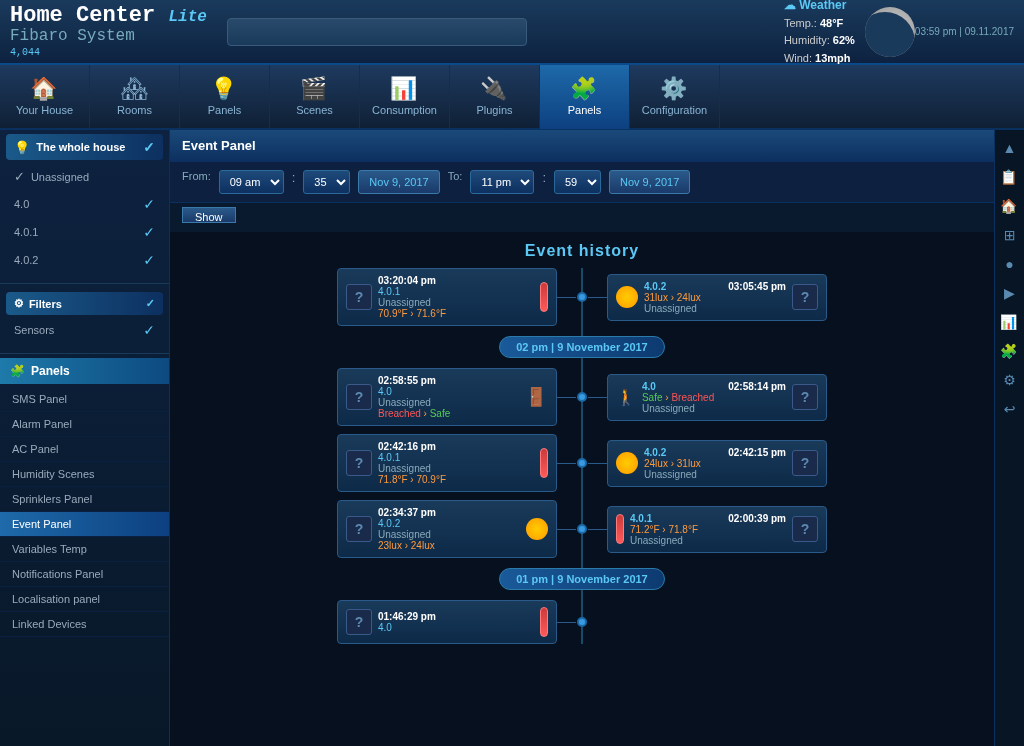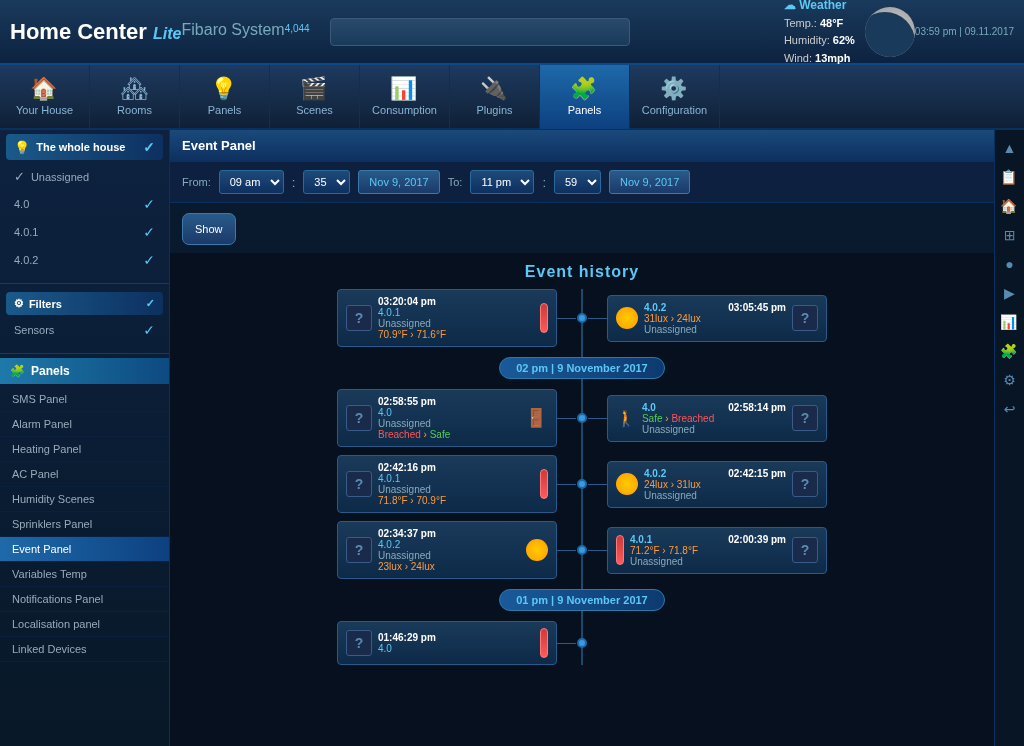--- a/index.html
+++ b/index.html
@@ -18,22 +18,23 @@
       background: linear-gradient(180deg, #1a3a5c 0%, #0d2240 100%);
       height: 65px;
       display: flex;
       align-items: center;
       padding: 0 10px;
       border-bottom: 2px solid #0a4a8a;
       position: relative;
     }
     .logo-area {
       display: flex;
-      flex-direction: row;
+      flex-direction: column;
       margin-right: 20px;
+      font-family: Liberation Mono, monospace;
     }
     .logo-title {
       font-size: 22px;
       font-weight: bold;
       color: #fff;
       line-height: 1;
     }
     .logo-title span {
       color: #5bc8f5;
       font-style: italic;
@@ -248,21 +249,20 @@
       padding: 8px 12px;
       font-size: 13px;
       font-weight: bold;
       color: #fff;
       border-bottom: 1px solid #0a3060;
     }
     .filter-bar {
       background: #0d2040;
       padding: 8px 12px;
       display: flex;
-      align-items: center;
       gap: 8px;
       border-bottom: 1px solid #0a3060;
     }
     .filter-label {
       color: #8ab;
       font-size: 11px;
     }
     .time-select {
       background: linear-gradient(180deg, #1e4a7a 0%, #0d3060 100%);
       border: 1px solid #2a6a9a;
@@ -282,25 +282,24 @@
       font-size: 11px;
       height: 24px;
       cursor: pointer;
     }
     .to-label { color: #8ab; font-size: 11px; }
     .show-btn {
       background: linear-gradient(180deg, #2a5a8a 0%, #1a3a6a 100%);
       border: 1px solid #3a7aaa;
       color: #fff;
       padding: 3px 12px;
-      border-radius: 7px;
-      font-size: 11px;
-      height: 32px;
+      border-radius: 0;
+      font-size: 11px;
+      height: 16px;
       cursor: pointer;
-      margin-top: 6px;
       display: inline-block;
     }
 
     
     .event-area {
       flex: 1;
       background: #06101e;
       overflow-y: auto;
       padding: 10px;
       position: relative;
@@ -591,21 +590,20 @@
       </div>
     </div>
     <div class="sidebar-divider"></div>
     <div class="sidebar-panels-header">
       <span style="margin-right:6px;">🧩</span>
       <span>Panels</span>
     </div>
     <div>
       <div class="panel-item">SMS Panel</div>
       <div class="panel-item">Alarm Panel</div>
-      <div class="panel-item">Heating Panel</div>
       <div class="panel-item">AC Panel</div>
       <div class="panel-item">Humidity Scenes</div>
       <div class="panel-item">Sprinklers Panel</div>
       <div class="panel-item active">Event Panel</div>
       <div class="panel-item">Variables Temp</div>
       <div class="panel-item">Notifications Panel</div>
       <div class="panel-item">Localisation panel</div>
       <div class="panel-item">Linked Devices</div>
     </div>
   </div>

